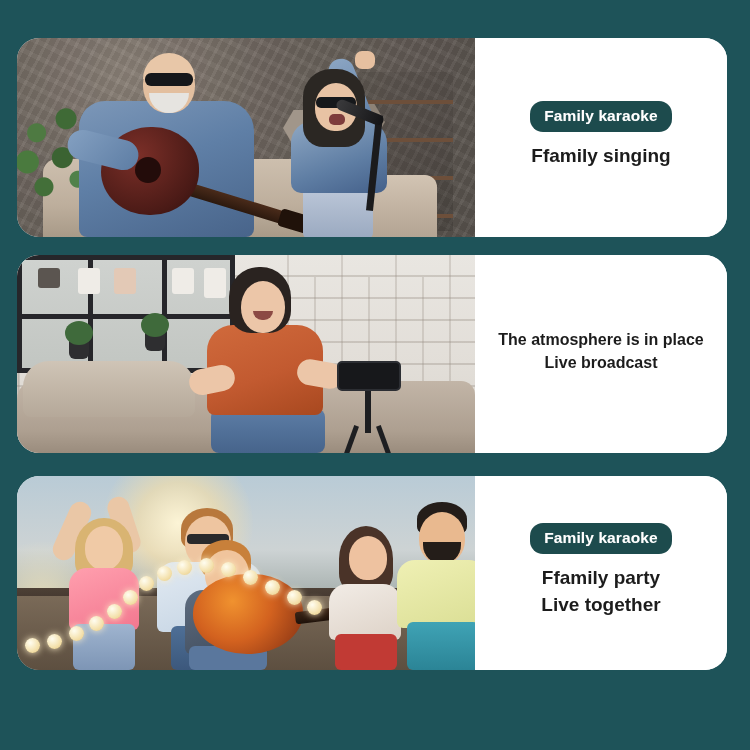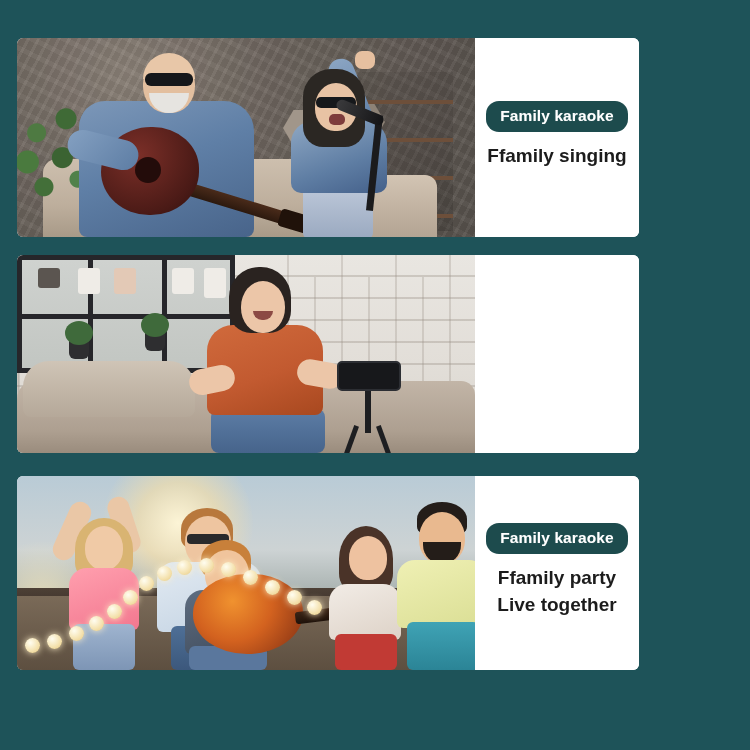--- a/index.html
+++ b/index.html
@@ -17,22 +17,22 @@
     position: relative;
     width: 750px;
     height: 750px;
     background: #1e5359;
     box-sizing: border-box;
   }
 
   .panel {
     position: absolute;
     left: 17px;
-    width: 622px;
-    border-radius: 6px;
+    width: 710px;
+    border-radius: 22px;
     overflow: hidden;
     display: flex;
     background: #ffffff;
   }
   .panel-1 { top: 38px;  height: 199px; }
   .panel-2 { top: 255px; height: 198px; }
   .panel-3 { top: 476px; height: 194px; }
 
   
   .photo {
@@ -345,20 +345,24 @@
         <div class="smile"></div>
       </div>
       <div class="tripod">
         <div class="legA"></div>
           <div class="legB"></div>
         <div class="pole"></div>
           <div class="phone"></div>
       </div>
     </div>
     <div class="text-pane">
+      <div class="desc">
+        <div>The atmosphere is in place</div>
+        <div>Live broadcast</div>
+      </div>
     </div>
   </div>
 
   <div class="panel panel-3">
     <div class="photo p3">
       <div class="sun"></div>
       <div class="sun2"></div>
       <div class="ledge"></div>
       <div class="ground"></div>
 

